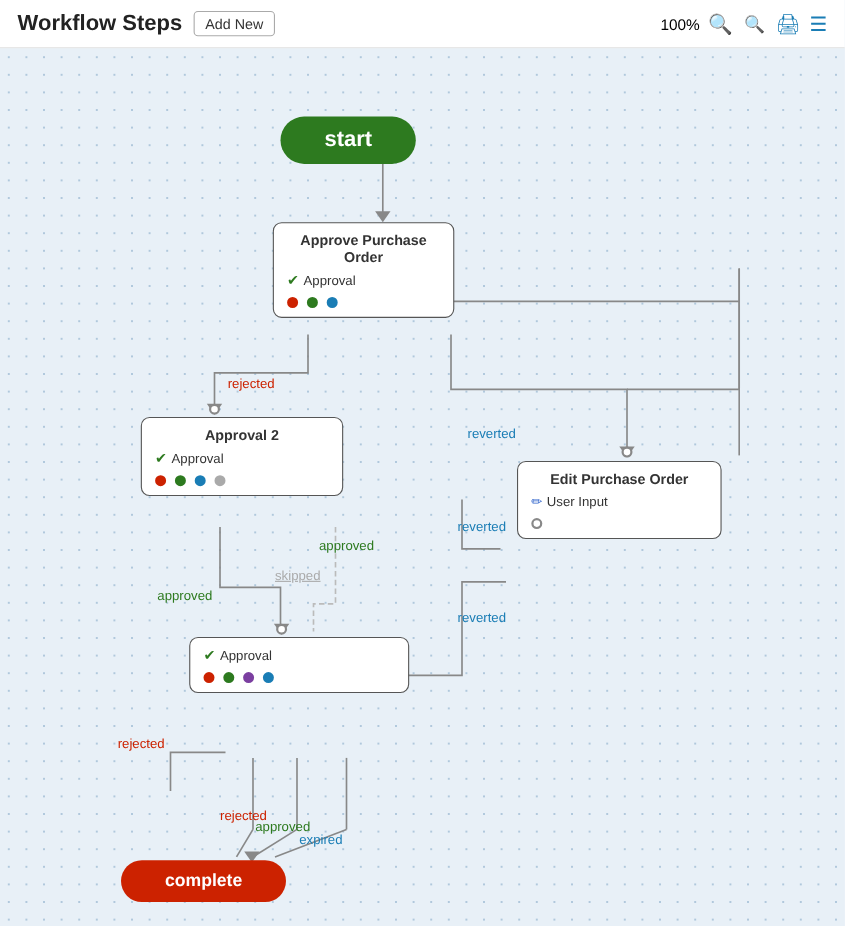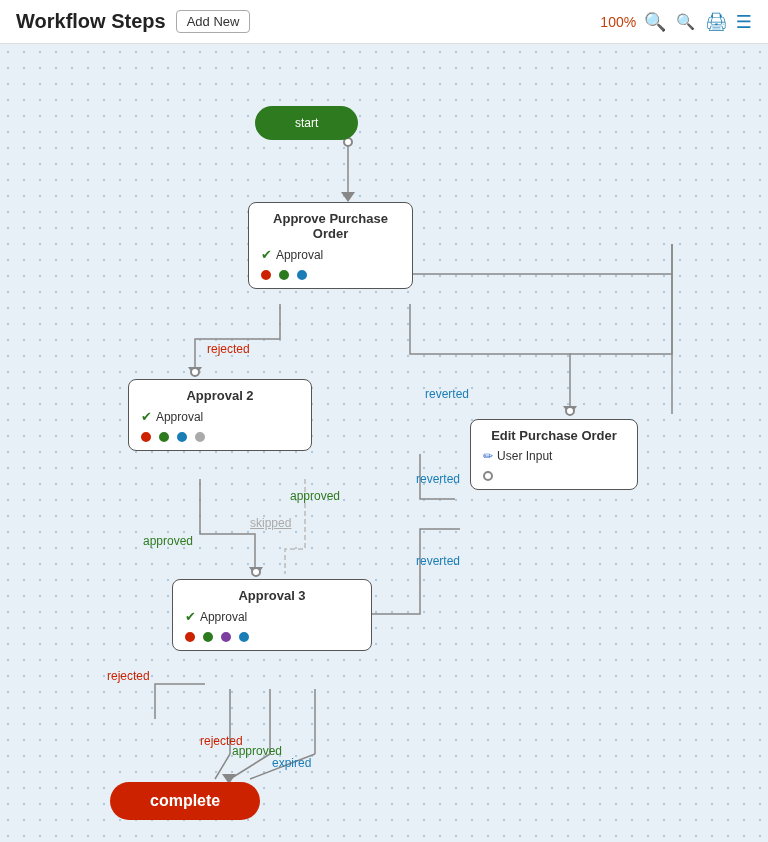--- a/index.html
+++ b/index.html
@@ -45,21 +45,21 @@
     .header-right {
       display: flex;
       align-items: center;
       gap: 8px;
       color: #333;
       font-size: 14px;
     }
 
     .header-right .zoom-label {
       font-size: 14px;
-      color: #c2410c;
+      color: #000000;
     }
 
     .header-icon {
       color: #1a7db5;
       font-size: 18px;
       cursor: pointer;
     }
 
     .canvas {
       background: #e8f0f7;
@@ -83,22 +83,22 @@
     
     .node {
       position: absolute;
     }
 
     .start-node {
       background: #2d7a1f;
       color: #fff;
       border-radius: 30px;
       padding: 10px 40px;
-      font-size: 12px;
-      font-weight: 400;
+      font-size: 20px;
+      font-weight: 700;
       text-align: left;
       white-space: nowrap;
     }
 
     .complete-node {
       background: #cc2200;
       color: #fff;
       border-radius: 30px;
       padding: 10px 40px;
       font-size: 16px;
@@ -279,36 +279,35 @@
       </div>
       <div class="node-ports">
         <div class="port port-red"></div>
         <div class="port port-green"></div>
         <div class="port port-blue"></div>
         <div class="port port-gray"></div>
       </div>
     </div>
   </div>
 
-  <div class="node" style="left:470px; top:375px; width:168px;">
+  <div class="node" style="left:470px; top:375px; width:186px;">
     <div class="task-node">
       <div class="task-node-title">Edit Purchase Order</div>
       <div class="task-node-action">
         <span class="pencil">✏</span>
         <span>User Input</span>
       </div>
       <div class="node-ports">
         <div class="port port-white"></div>
       </div>
     </div>
   </div>
 
   <div class="node" style="left:172px; top:535px; width:200px;">
     <div class="task-node">
-      <div class="task-node-title">Approval 3</div>
       <div class="task-node-action">
         <span class="checkmark">✔</span>
         <span>Approval</span>
       </div>
       <div class="node-ports">
         <div class="port port-red"></div>
         <div class="port port-green"></div>
         <div class="port port-purple"></div>
         <div class="port port-blue"></div>
       </div>

